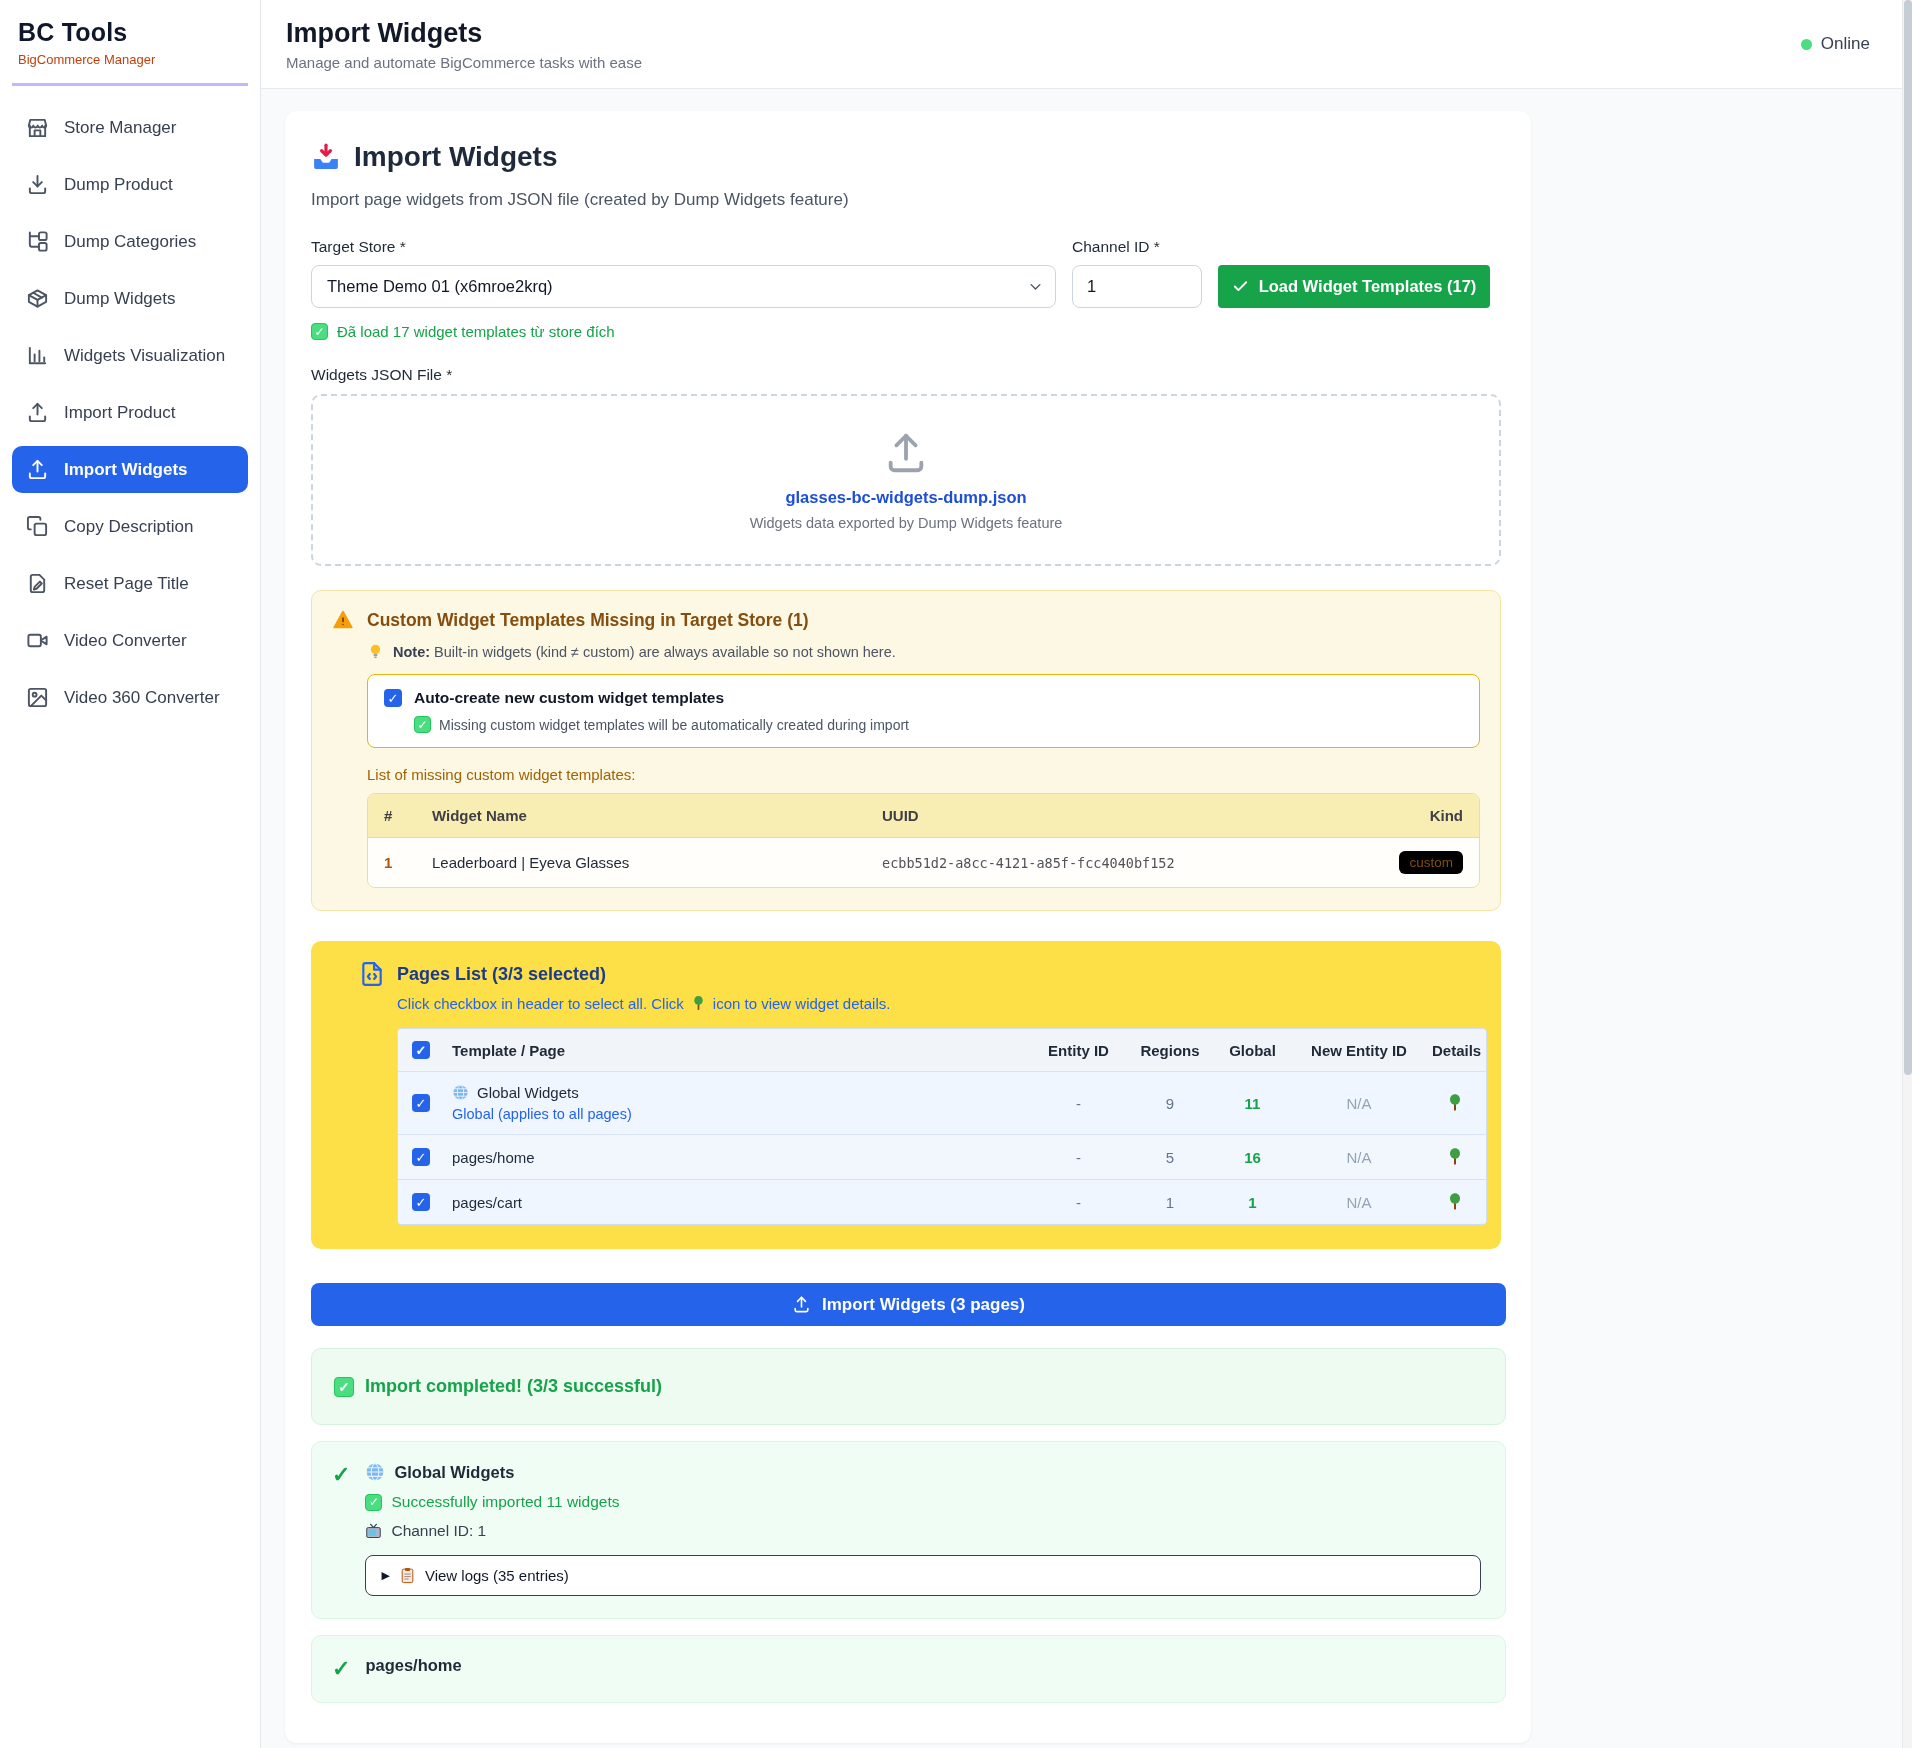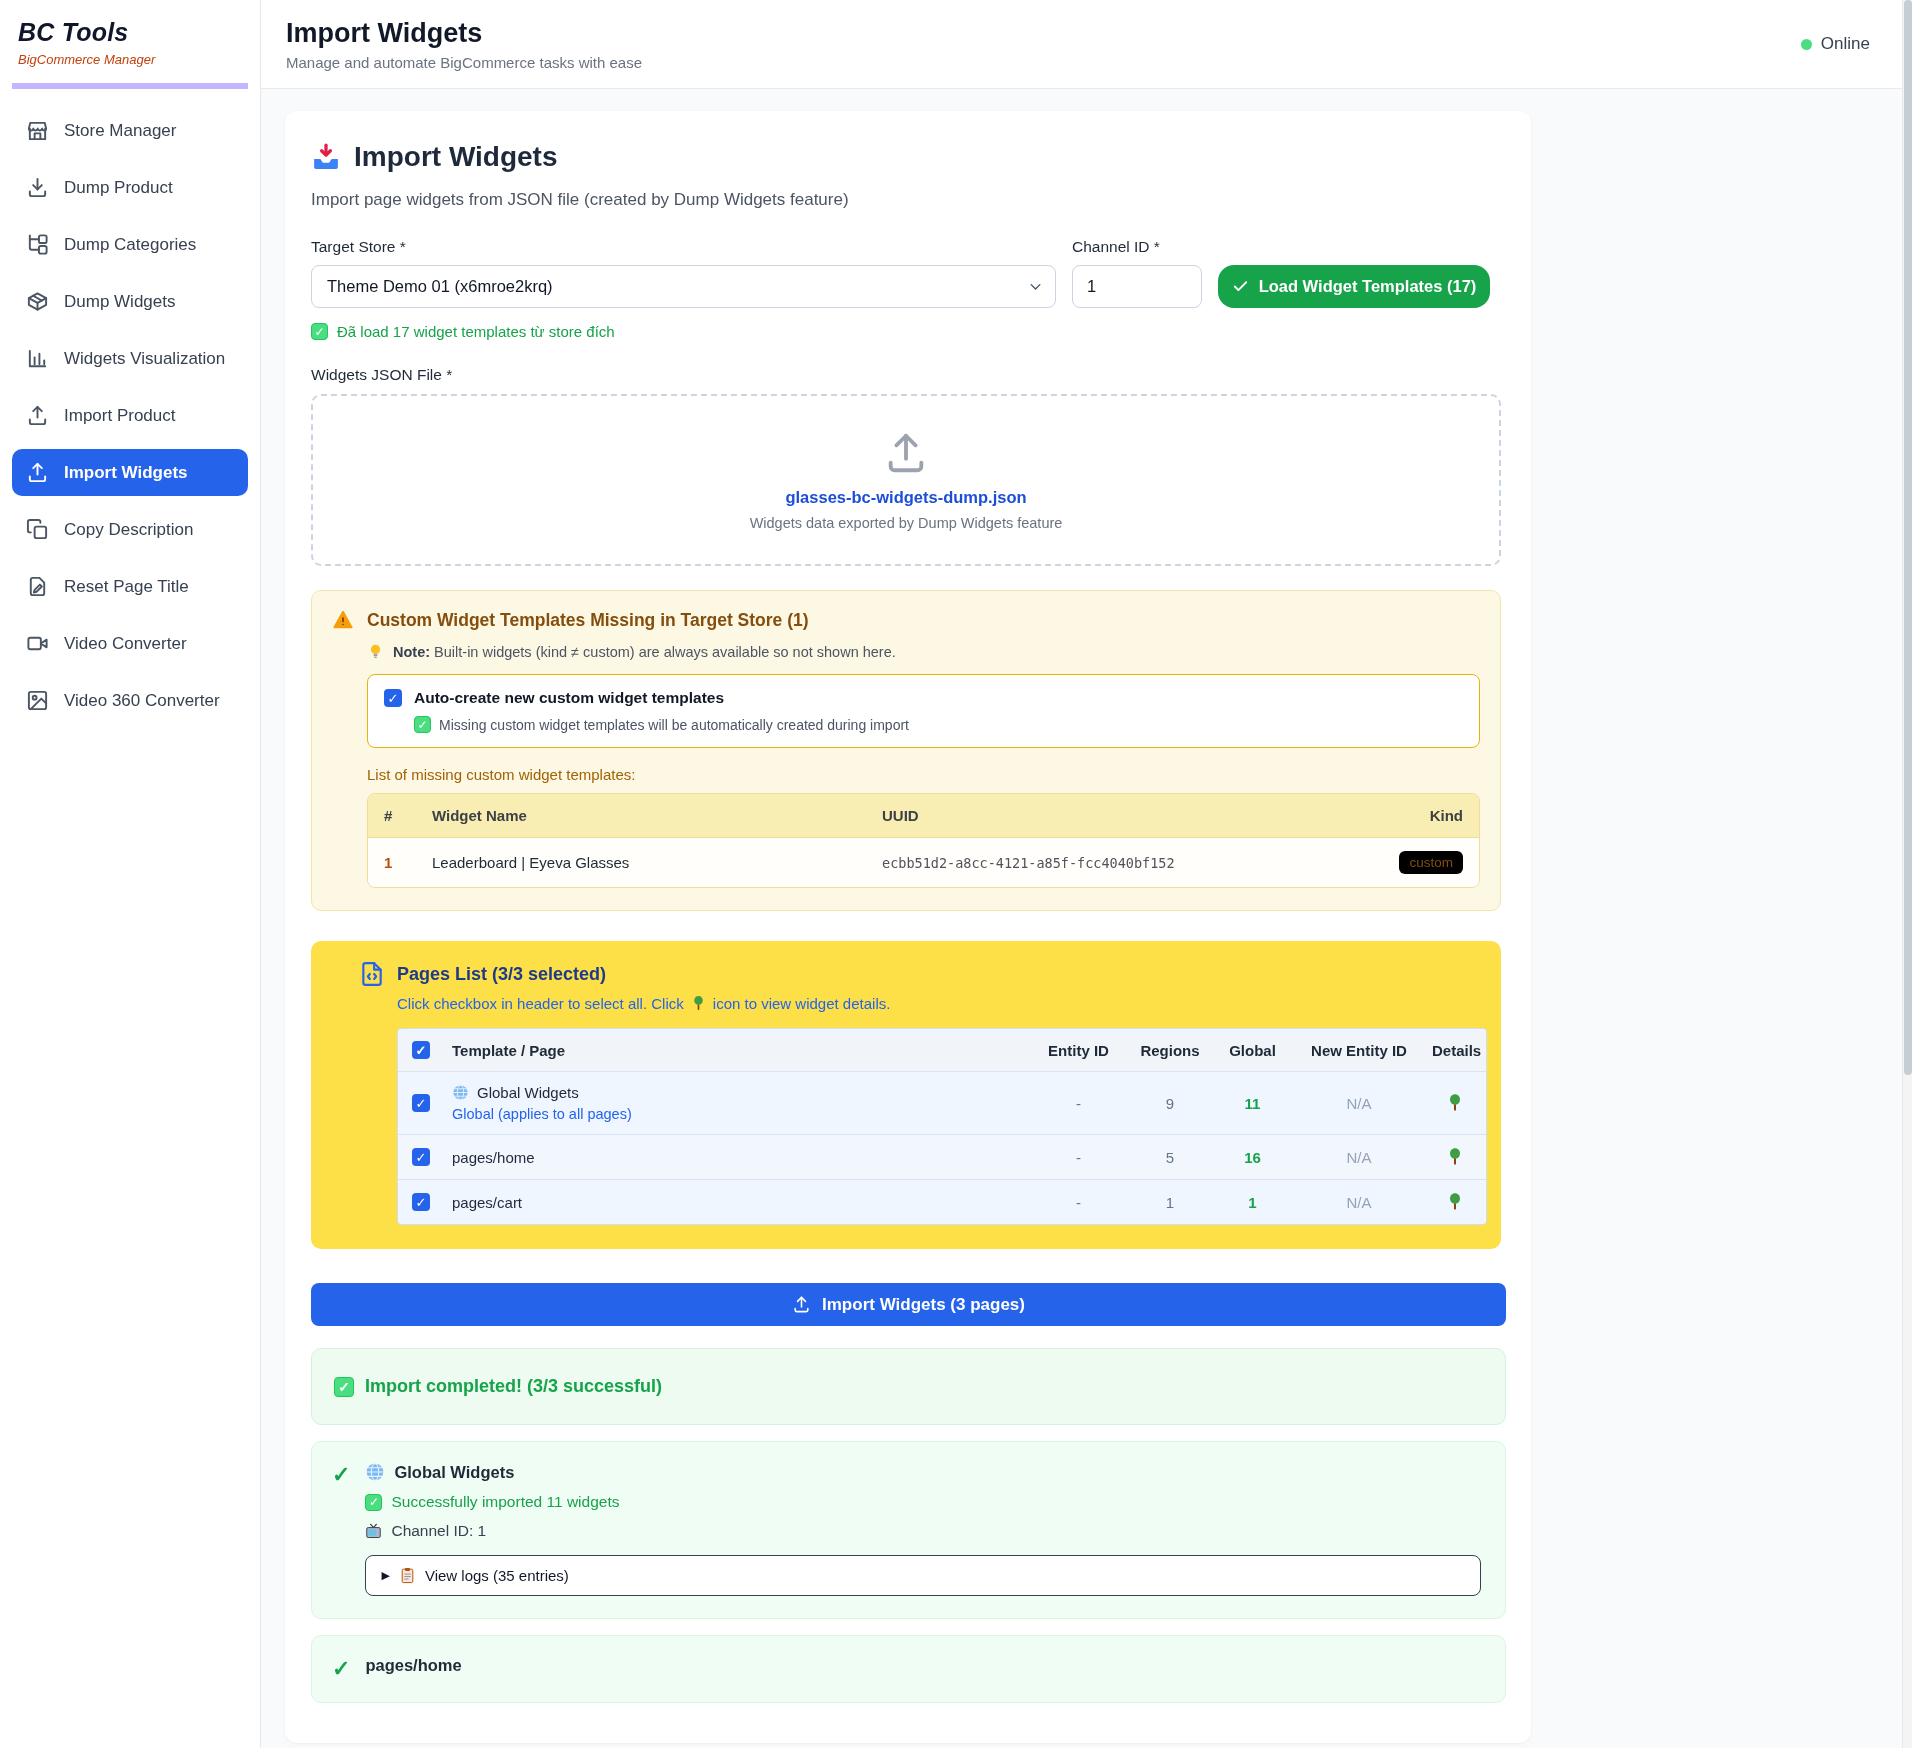--- a/index.html
+++ b/index.html
@@ -3,21 +3,21 @@
 <meta charset="utf-8">
 <style>
   * { margin:0; padding:0; box-sizing:border-box; }
   html,body { width:1912px; height:1748px; overflow:hidden; background:#f8fafc;
     font-family:"Liberation Sans", sans-serif; color:#1e293b; }
   .app { display:flex; width:100%; height:100%; }
 
   
   .sidebar { width:261px; min-width:261px; background:#ffffff; border-right:1px solid #e5e7eb;
     padding:18px 12px 0 12px; }
-  .logo { padding:0 6px 16px 6px; border-bottom:6px solid #c4b5fd;font-style:italic; }
+  .logo { padding:0 6px 16px 6px; border-bottom:3px solid #c4b5fd; }
   .logo-title { font-size:25px; font-weight:bold; color:#0f172a; letter-spacing:.2px; }
   .logo-sub { font-size:13px; color:#c2410c; margin-top:5px; }
   .nav { margin-top:18px; }
   .nav-item { display:flex; align-items:center; gap:15px; padding:12px 14px; margin-bottom:10px;
     border-radius:10px; font-size:17px; color:#374151; cursor:pointer; }
   .nav-item .nicon { width:23px; height:23px; display:flex; color:#4b5563; }
   .nav-item.active { background:#2563eb; color:#ffffff; font-weight:600; }
   .nav-item.active .nicon { color:#ffffff; }
   .nicon svg { width:100%; height:100%; fill:none; stroke:currentColor; stroke-width:2;
     stroke-linecap:round; stroke-linejoin:round; }
@@ -41,21 +41,21 @@
   .form-row { display:flex; gap:16px; margin-top:28px; align-items:flex-end; }
   .field-label { font-size:15.5px; color:#1f2937; font-weight:500; margin-bottom:9px; }
   .select-wrap { position:relative; width:745px; }
   .select-box { width:100%; height:43px; border:1px solid #cbd5e1; border-radius:8px;
     display:flex; align-items:center; padding:0 15px; font-size:16.5px; color:#111827; background:#fff; }
   .select-chevron { position:absolute; right:13px; top:14px; width:15px; height:15px; color:#475569; }
   .select-chevron svg { width:100%; height:100%; fill:none; stroke:currentColor; stroke-width:2.2; stroke-linecap:round; }
   .channel-field { width:130px; }
   .text-input { width:100%; height:43px; border:1px solid #cbd5e1; border-radius:8px;
     padding:0 14px; font-size:16.5px; color:#111827; font-family:"Liberation Sans",sans-serif; }
-  .load-btn { height:43px; width:272px; background:#16a34a; border:none; border-radius:16px;
+  .load-btn { height:43px; width:272px; background:#16a34a; border:none; border-radius:4px;
     color:#fff; font-size:16.5px; font-weight:600; display:flex; align-items:center;
     justify-content:center; gap:10px; cursor:pointer; font-family:"Liberation Sans",sans-serif; }
   .load-btn svg { width:17px; height:17px; fill:none; stroke:#fff; stroke-width:2.6; stroke-linecap:round; stroke-linejoin:round; }
 
   .check-emoji { display:inline-flex; width:17px; height:17px; min-width:17px; background:#4ade80;
     border:1px solid #22c55e; border-radius:4px; color:#fff; font-size:12px; align-items:center;
     justify-content:center; line-height:1; }
   .load-msg { margin-top:15px; display:flex; align-items:center; gap:9px; font-size:15px; color:#16a34a; }
 
   .file-label { margin-top:26px; }

